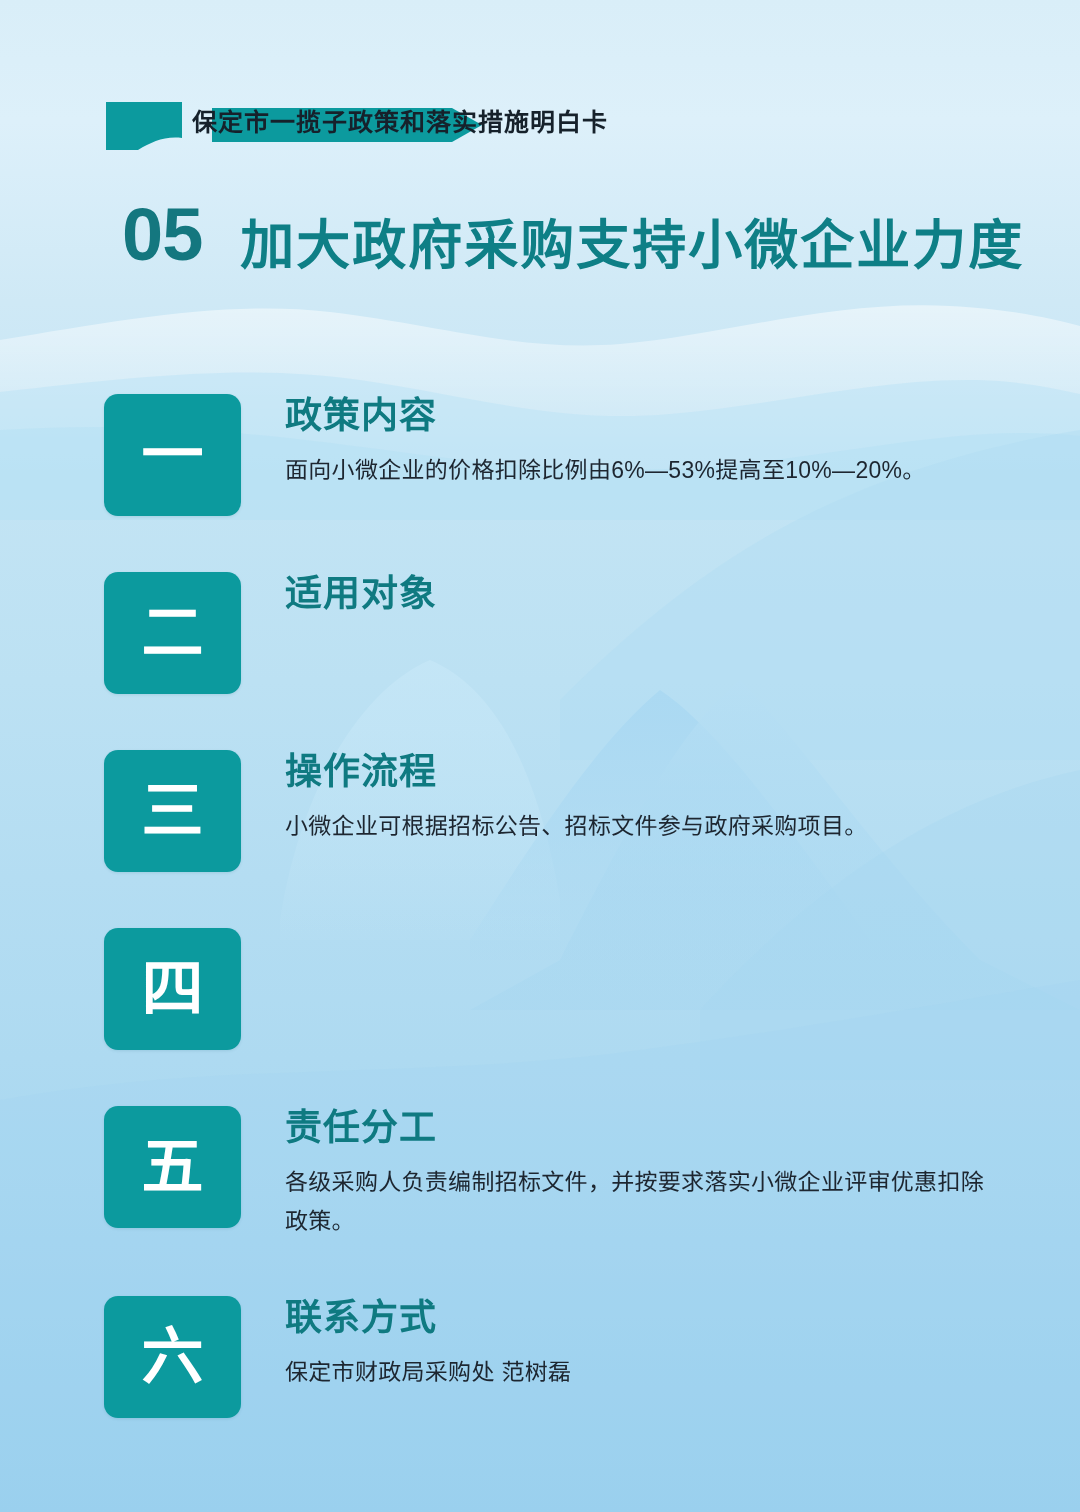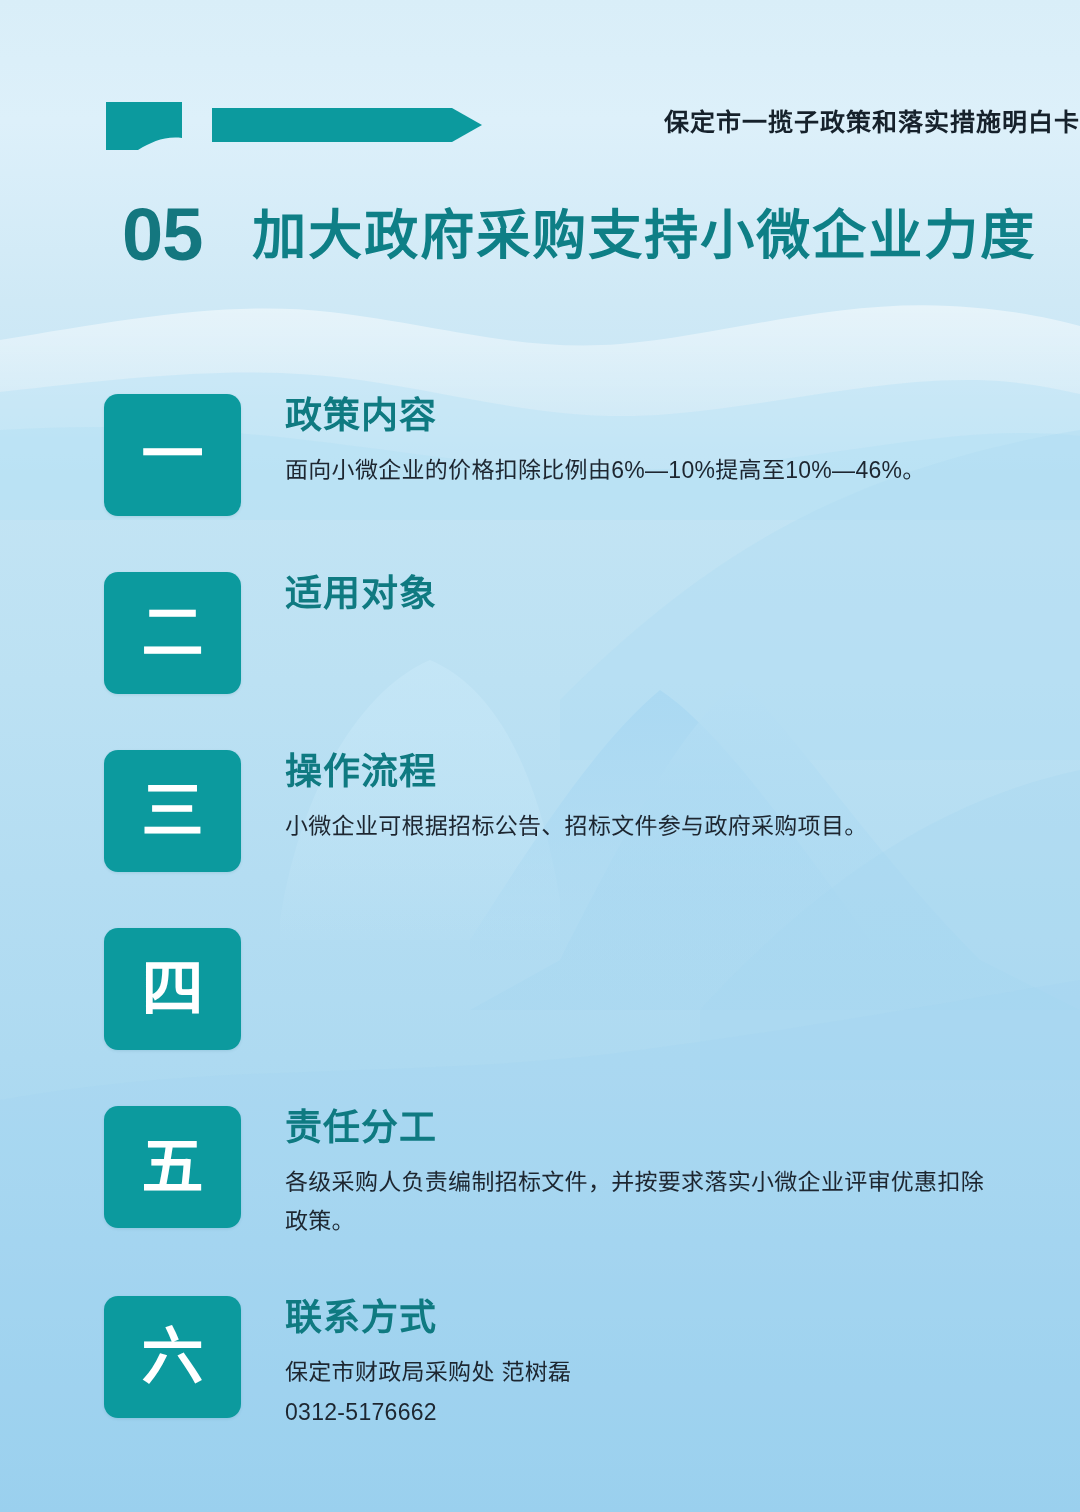--- a/index.html
+++ b/index.html
@@ -56,38 +56,38 @@
     left: 212px;
     top: 12px;
     width: 270px;
     height: 34px;
   }
   .header-title {
     position: absolute;
     left: 0;
     top: 6px;
     width: 1080px;
-    text-align: right;
+    text-align: left;
     padding-left: 192px;
     box-sizing: border-box;
     font-size: 25px;
     font-weight: 700;
     color: #16212b;
     letter-spacing: 1px;
     white-space: nowrap;
   }
 
   
   .title-row {
     position: absolute;
     left: 122px;
     top: 198px;
     display: flex;
-    align-items: center;
-    gap: 50px;
+    align-items: flex-end;
+    gap: 38px;
   }
   .title-num {
     font-size: 74px;
     font-weight: 700;
     color: #14777f;
     letter-spacing: -1px;
     line-height: 1;
   }
   .title-text {
     font-size: 54px;
@@ -214,21 +214,21 @@
     <div class="title-text">加大政府采购支持小微企业力度</div>
   </div>
 
   <div class="sections">
 
     <div class="section">
       <div class="badge">一</div>
       <div class="sec-body">
         <div class="sec-heading">政策内容</div>
         <div class="sec-text">
-          <div class="line">面向小微企业的价格扣除比例由6%—10%提高至10%—46%。</div>
+          <div class="line">面向小微企业的价格扣除比例由6%—53%提高至10%—20%。</div>
         </div>
       </div>
     </div>
 
     <div class="section">
       <div class="badge">二</div>
       <div class="sec-body">
         <div class="sec-heading">适用对象</div>
       </div>
     </div>
@@ -259,19 +259,18 @@
         </div>
       </div>
     </div>
 
     <div class="section contact">
       <div class="badge">六</div>
       <div class="sec-body">
         <div class="sec-heading">联系方式</div>
         <div class="sec-text">
           <div class="line">保定市财政局采购处 范树磊</div>
-          <div class="line">0312-5176662</div>
         </div>
       </div>
     </div>
 
   </div>
 </div>
 
 </body></html>

